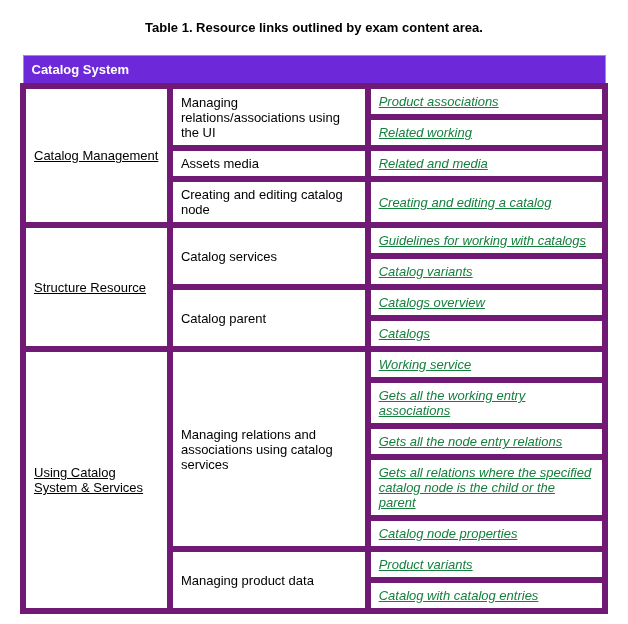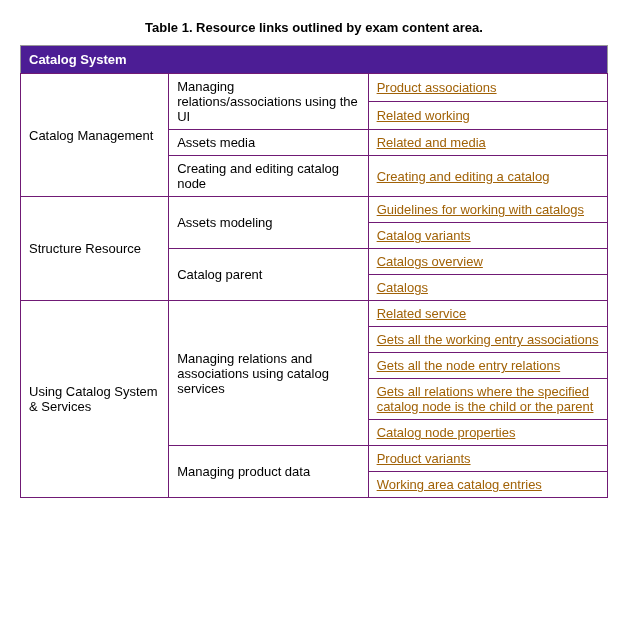--- a/index.html
+++ b/index.html
@@ -7,60 +7,62 @@
       font-family: Arial, sans-serif;
       font-size: 13px;
       background: #fff;
       padding: 20px;
       width: 628px;
     }
     .page-title {
       text-align: center;
       font-weight: bold;
       font-size: 13px;
-      margin-bottom: 10px;
+      margin-bottom: 20px;
     }
     table {
       width: 100%;
       border-collapse: collapse;
       border: 1px solid #999;
     }
     th.section-header {
-      background-color: #4c1d95;
+      background-color: #6d28d9;
       color: #fff;
       font-weight: bold;
       font-size: 13px;
       padding: 6px 8px;
       text-align: left;
     }
     td {
-      border: 1px solid #701a75;
+      border: 6px solid #701a75;
       padding: 5px 8px;
       vertical-align: middle;
     }
     td.category {
       font-size: 13px;
       vertical-align: middle;
       width: 130px;
+      text-decoration: underline;
     }
     td.topic {
       font-size: 13px;
       vertical-align: middle;
       width: 175px;
     }
     td.links {
       font-size: 13px;
       vertical-align: middle;
       width: 210px;
     }
     a {
-      color: #a16207;
+      color: #15803d;
       text-decoration: underline;
       cursor: pointer;
       font-size: 13px;
+      font-style: italic;
     }
   </style>
 </head>
 <body>
 
 <p class="page-title">Table 1. Resource links outlined by exam content area.</p>
 
 <table>
   <thead>
     <tr>
@@ -79,51 +81,51 @@
       <tr>
         <td class="topic" rowspan="1">Assets media</td>
         <td class="links"><a href="#">Related and media</a></td>
       </tr>
       <tr>
         <td class="topic" rowspan="1">Creating and editing catalog node</td>
         <td class="links"><a href="#">Creating and editing a catalog</a></td>
       </tr>
       <tr>
         <td class="category" rowspan="4">Structure Resource</td>
-        <td class="topic" rowspan="2">Assets modeling</td>
+        <td class="topic" rowspan="2">Catalog services</td>
         <td class="links"><a href="#">Guidelines for working with catalogs</a></td>
       </tr>
       <tr>
         <td class="links"><a href="#">Catalog variants</a></td>
       </tr>
       <tr>
         <td class="topic" rowspan="2">Catalog parent</td>
         <td class="links"><a href="#">Catalogs overview</a></td>
       </tr>
       <tr>
         <td class="links"><a href="#">Catalogs</a></td>
       </tr>
       <tr>
         <td class="category" rowspan="7">Using Catalog System &amp; Services</td>
         <td class="topic" rowspan="5">Managing relations and associations using catalog services</td>
-        <td class="links"><a href="#">Related service</a></td>
+        <td class="links"><a href="#">Working service</a></td>
       </tr>
       <tr>
         <td class="links"><a href="#">Gets all the working entry associations</a></td>
       </tr>
       <tr>
         <td class="links"><a href="#">Gets all the node entry relations</a></td>
       </tr>
       <tr>
         <td class="links"><a href="#">Gets all relations where the specified catalog node is the child or the parent</a></td>
       </tr>
       <tr>
         <td class="links"><a href="#">Catalog node properties</a></td>
       </tr>
       <tr>
         <td class="topic" rowspan="2">Managing product data</td>
         <td class="links"><a href="#">Product variants</a></td>
       </tr>
       <tr>
-        <td class="links"><a href="#">Working area catalog entries</a></td>
+        <td class="links"><a href="#">Catalog with catalog entries</a></td>
       </tr>
     </tbody>
 </table>
 
 </body></html>

